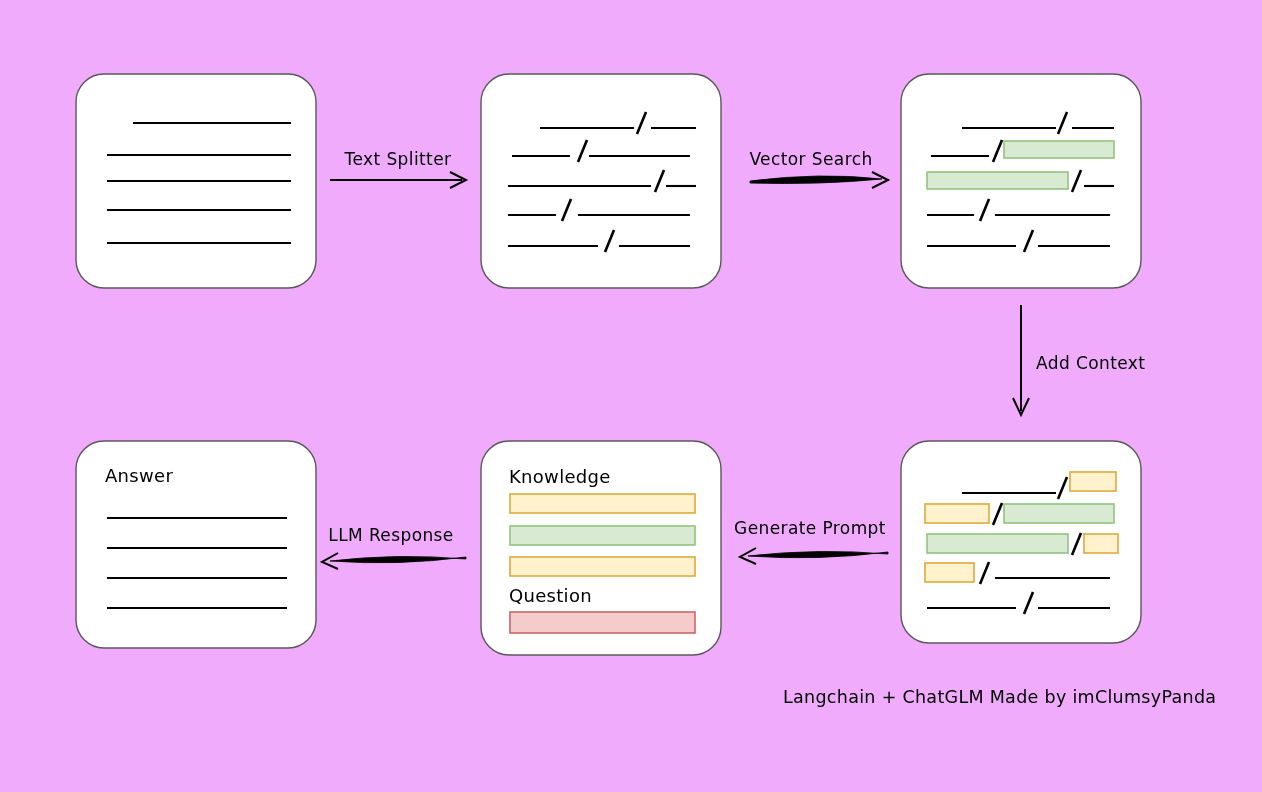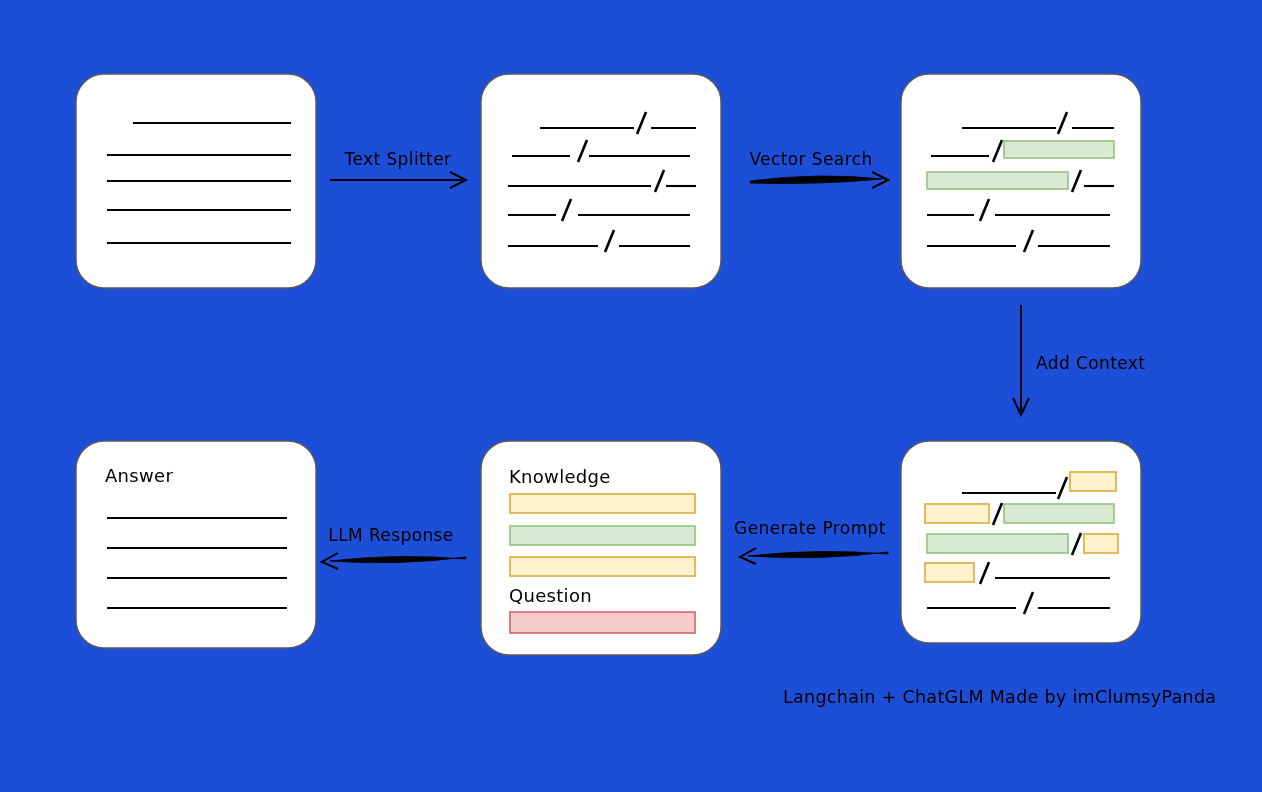--- a/index.html
+++ b/index.html
@@ -10,21 +10,21 @@
   body {
     width: 1262px;
     height: 792px;
     font-family: "DejaVu Sans", sans-serif;
     overflow: hidden;
   }
   #diagram-root {
     position: relative;
     width: 1262px;
     height: 792px;
-    background: #1d4ed8;
+    background: #f0abfc;
   }
   svg.canvas {
     position: absolute;
     left: 0;
     top: 0;
     width: 1262px;
     height: 792px;
     display: block;
   }
   .doc-box {

